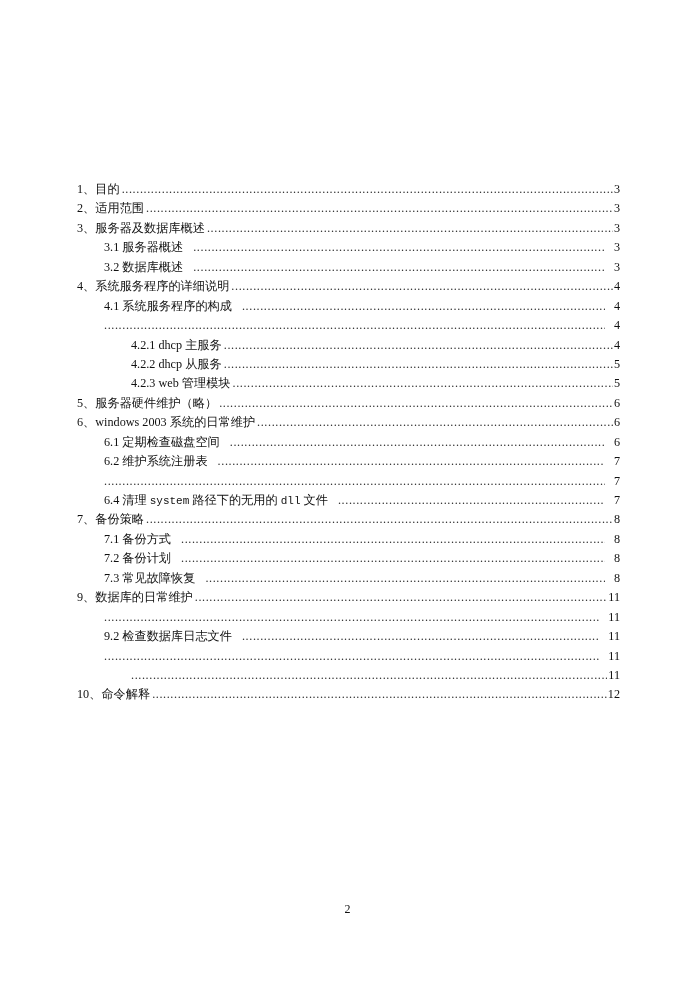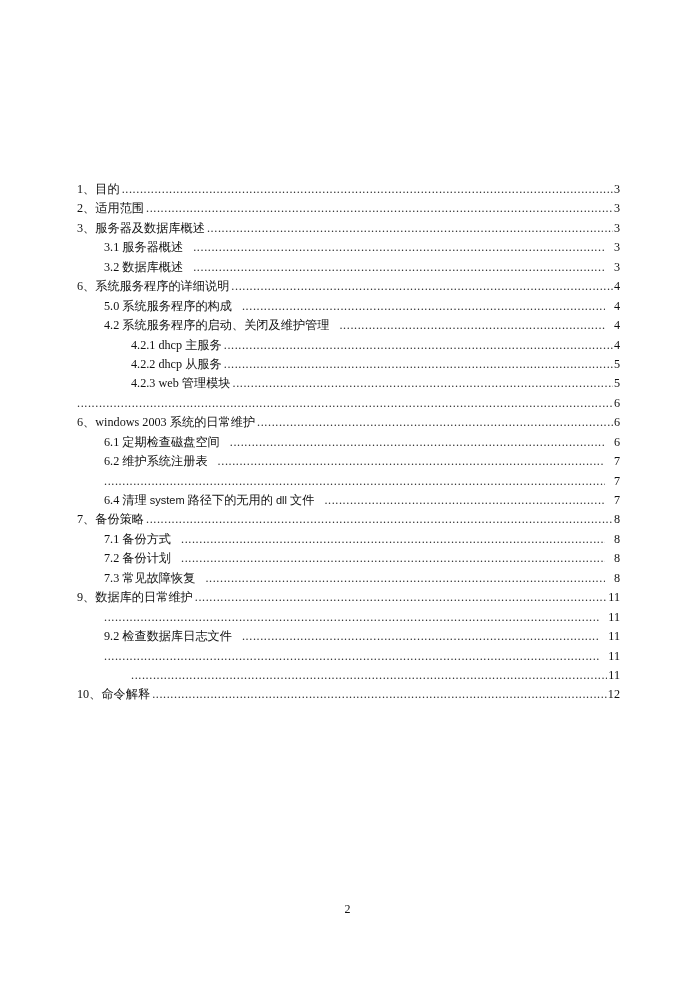--- a/index.html
+++ b/index.html
@@ -4,21 +4,21 @@
 <style>
   html, body { margin: 0; padding: 0; background: #ffffff; }
   body { width: 695px; height: 982px; position: relative; overflow: hidden;
          font-family: "Liberation Serif", "DejaVu Serif", serif; color: #111; }
   .toc { position: absolute; left: 77px; top: 180px; width: 543px; }
   .toc-row { position: relative; height: 19.45px; line-height: 19.45px; font-size: 12.2px;
              display: flex; align-items: center; white-space: nowrap; }
   .toc-row.l2 { padding-left: 27px; gap: 8px; }
   .toc-row.l3 { padding-left: 54px; }
   .toc-label { flex: 0 0 auto; padding-right: 2px; }
-  .toc-label .mono { font-family: Liberation Sans, sans-serif; font-size: 11px; }
+  .toc-label .mono { font-family: Liberation Mono, monospace; font-size: 11px; }
   .toc-leader { flex: 1 1 auto; overflow: hidden; color: #333; letter-spacing: 0.6px; }
   .toc-leader::before { content: "................................................................................................................................................................................................................................................................."; }
   .toc-page { flex: 0 0 auto; padding-left: 1px; min-width: 6px; text-align: right; }
   .page-number { position: absolute; top: 902px; left: 0; width: 695px; text-align: center; font-size: 12px; }
 </style>
 </head>
 <body>
 
 <div class="toc">
   <div class="toc-row l1">
@@ -40,50 +40,50 @@
       <span class="toc-label">3.1  服务器概述</span>
       <span class="toc-leader"></span>
       <span class="toc-page">3</span>
     </div>
   <div class="toc-row l2">
       <span class="toc-label">3.2  数据库概述</span>
       <span class="toc-leader"></span>
       <span class="toc-page">3</span>
     </div>
   <div class="toc-row l1">
-      <span class="toc-label">6、系统服务程序的详细说明</span>
+      <span class="toc-label">4、系统服务程序的详细说明</span>
       <span class="toc-leader"></span>
       <span class="toc-page">4</span>
     </div>
   <div class="toc-row l2">
-      <span class="toc-label">5.0 系统服务程序的构成</span>
+      <span class="toc-label">4.1 系统服务程序的构成</span>
       <span class="toc-leader"></span>
       <span class="toc-page">4</span>
     </div>
   <div class="toc-row l2">
-      <span class="toc-label">4.2  系统服务程序的启动、关闭及维护管理</span>
       <span class="toc-leader"></span>
       <span class="toc-page">4</span>
     </div>
   <div class="toc-row l3">
       <span class="toc-label">4.2.1 dhcp 主服务</span>
       <span class="toc-leader"></span>
       <span class="toc-page">4</span>
     </div>
   <div class="toc-row l3">
       <span class="toc-label">4.2.2 dhcp 从服务</span>
       <span class="toc-leader"></span>
       <span class="toc-page">5</span>
     </div>
   <div class="toc-row l3">
       <span class="toc-label">4.2.3 web 管理模块</span>
       <span class="toc-leader"></span>
       <span class="toc-page">5</span>
     </div>
   <div class="toc-row l1">
+      <span class="toc-label">5、服务器硬件维护（略）</span>
       <span class="toc-leader"></span>
       <span class="toc-page">6</span>
     </div>
   <div class="toc-row l1">
       <span class="toc-label">6、windows 2003 系统的日常维护</span>
       <span class="toc-leader"></span>
       <span class="toc-page">6</span>
     </div>
   <div class="toc-row l2">
       <span class="toc-label">6.1  定期检查磁盘空间</span>

